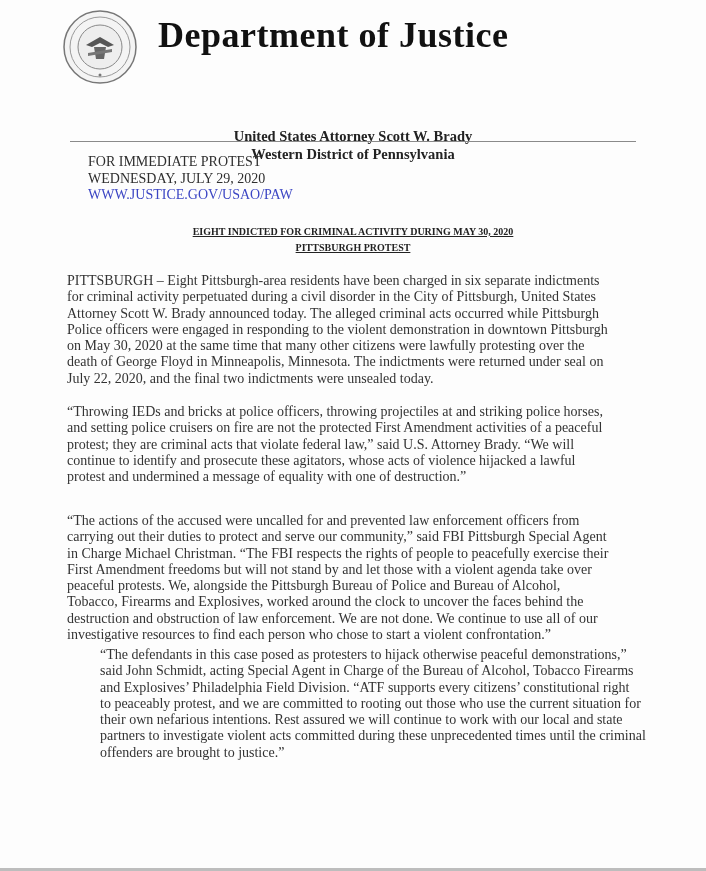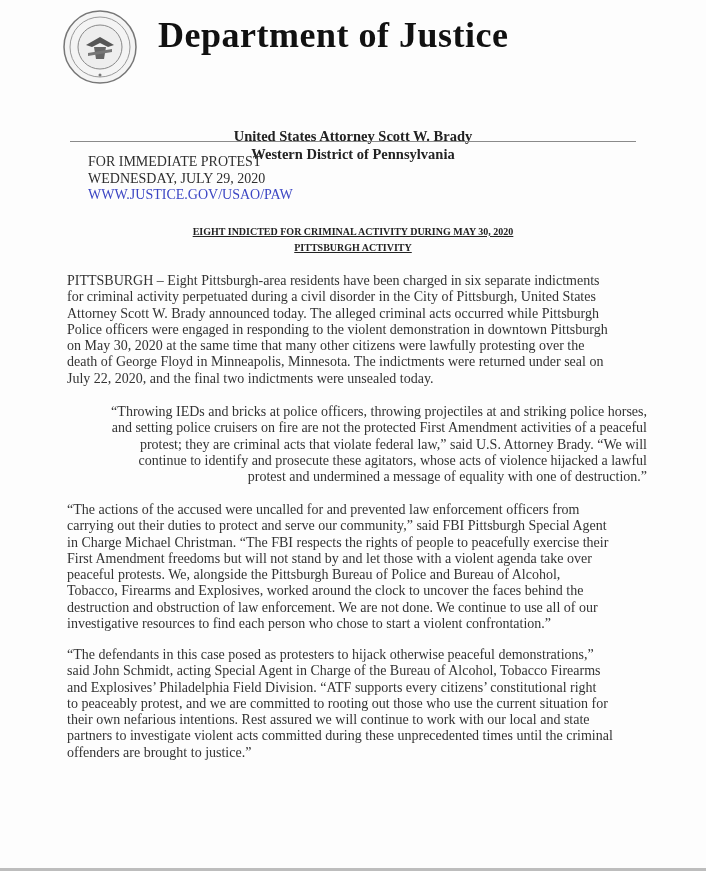--- a/index.html
+++ b/index.html
@@ -67,44 +67,44 @@
 <div class="rule"></div>
 
 <div class="release">
   <div>FOR IMMEDIATE PROTEST</div>
   <div>WEDNESDAY, JULY 29, 2020</div>
   <a>WWW.JUSTICE.GOV/USAO/PAW</a>
 </div>
 
 <div class="headline">
   <div>EIGHT INDICTED FOR CRIMINAL ACTIVITY DURING MAY 30, 2020</div>
-  <div>PITTSBURGH ACTIVITY</div>
+  <div>PITTSBURGH PROTEST</div>
 </div>
 
 <div class="para" style="top:273px;">PITTSBURGH – Eight Pittsburgh-area residents have been charged in six separate indictments
 for criminal activity perpetuated during a civil disorder in the City of Pittsburgh, United States
 Attorney Scott W. Brady announced today.  The alleged criminal acts occurred while Pittsburgh
 Police officers were engaged in responding to the violent demonstration in downtown Pittsburgh
 on May 30, 2020 at the same time that many other citizens were lawfully protesting over the
 death of George Floyd in Minneapolis, Minnesota.  The indictments were returned under seal on
 July 22, 2020, and the final two indictments were unsealed today.</div>
-<div class="para" style="top:404px;text-align:right;">“Throwing IEDs and bricks at police officers, throwing projectiles at and striking police horses,
+<div class="para" style="top:404px;">“Throwing IEDs and bricks at police officers, throwing projectiles at and striking police horses,
 and setting police cruisers on fire are not the protected First Amendment activities of a peaceful
 protest; they are criminal acts that violate federal law,” said U.S. Attorney Brady.  “We will
 continue to identify and prosecute these agitators, whose acts of violence hijacked a lawful
 protest and undermined a message of equality with one of destruction.”</div>
-<div class="para" style="top:502px;">“The actions of the accused were uncalled for and prevented law enforcement officers from
+<div class="para" style="top:513px;">“The actions of the accused were uncalled for and prevented law enforcement officers from
 carrying out their duties to protect and serve our community,” said FBI Pittsburgh Special Agent
 in Charge Michael Christman. “The FBI respects the rights of people to peacefully exercise their
 First Amendment freedoms but will not stand by and let those with a violent agenda take over
 peaceful protests. We, alongside the Pittsburgh Bureau of Police and Bureau of Alcohol,
 Tobacco, Firearms and Explosives, worked around the clock to uncover the faces behind the
 destruction and obstruction of law enforcement. We are not done. We continue to use all of our
 investigative resources to find each person who chose to start a violent confrontation.”</div>
-<div class="para" style="top:647px;">“The defendants in this case posed as protesters to hijack otherwise peaceful demonstrations,”
+<div class="para" style="top:647px;margin-left:33px;">“The defendants in this case posed as protesters to hijack otherwise peaceful demonstrations,”
 said John Schmidt, acting Special Agent in Charge of the Bureau of Alcohol, Tobacco Firearms
 and Explosives’ Philadelphia Field Division. “ATF supports every citizens’ constitutional right
 to peaceably protest, and we are committed to rooting out those who use the current situation for
 their own nefarious intentions. Rest assured we will continue to work with our local and state
 partners to investigate violent acts committed during these unprecedented times until the criminal
 offenders are brought to justice.”</div>
 
 <div class="bottom-bar"></div>
 
 </body></html>

